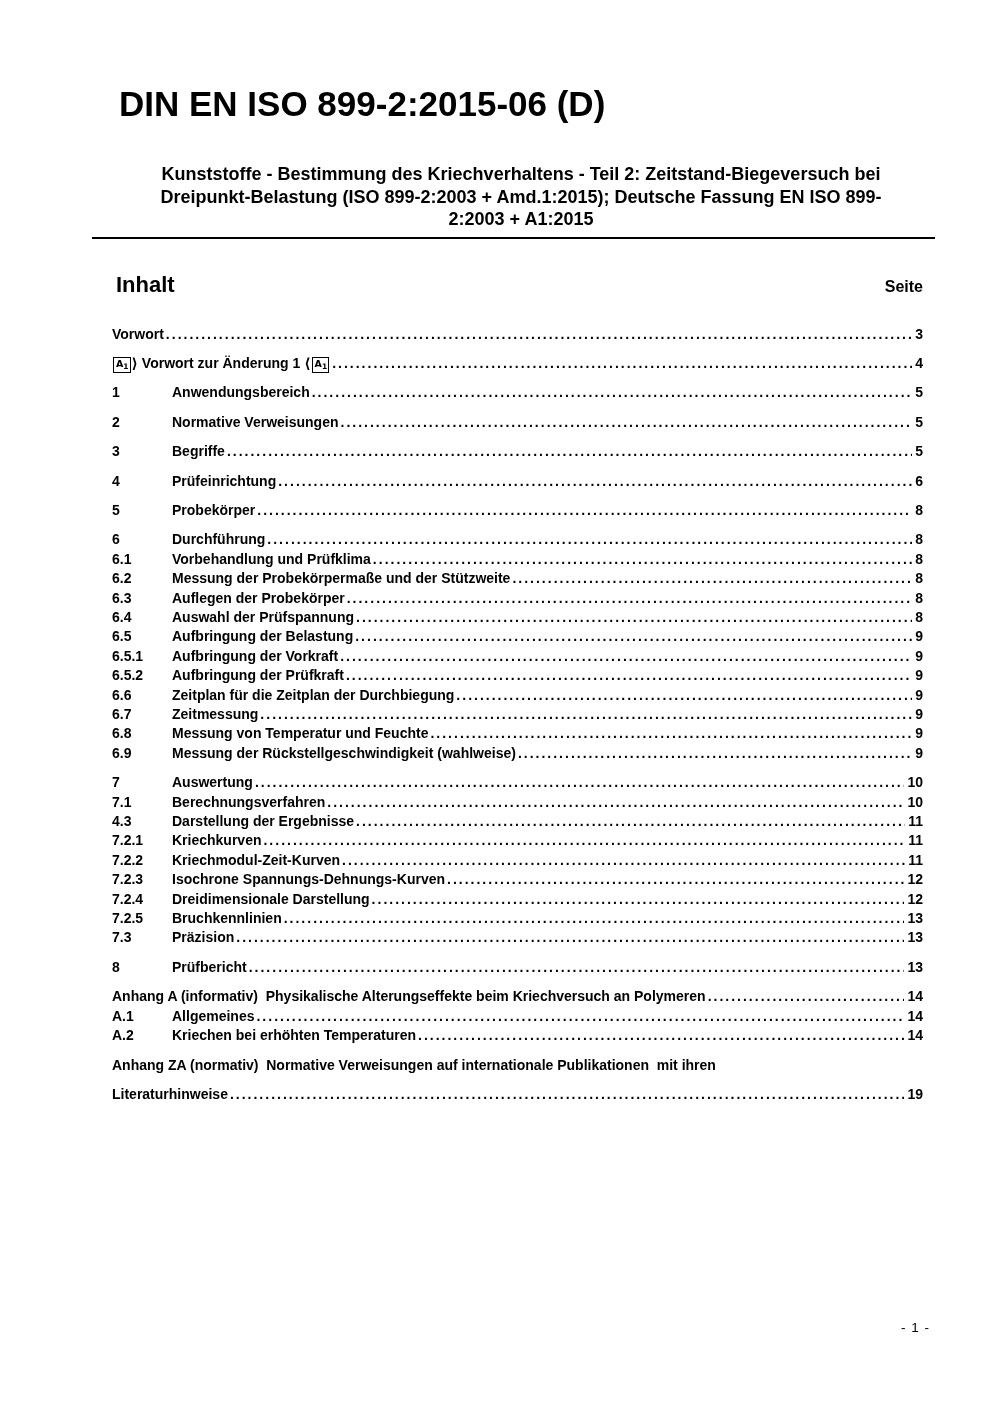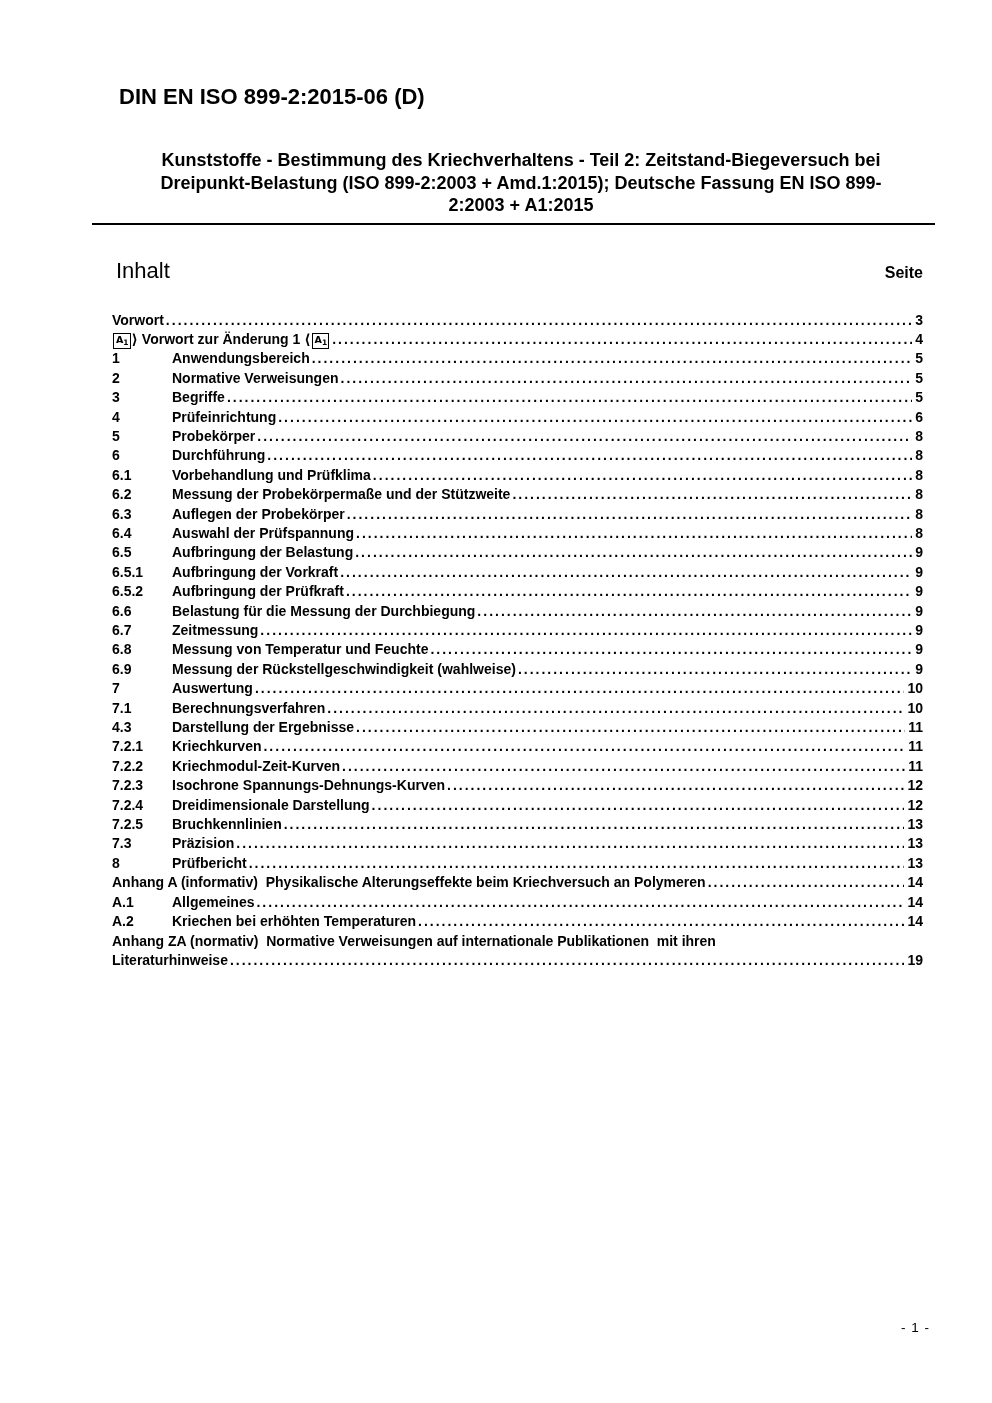--- a/index.html
+++ b/index.html
@@ -5,30 +5,30 @@
   html,body{margin:0;padding:0;background:#ffffff;}
   .page{
     position:relative;
     width:992px;height:1403px;
     background:#ffffff;color:#000000;
     font-family:"Liberation Sans","DejaVu Sans",sans-serif;
     box-sizing:border-box;
     padding:84px 69px 0 112px;
     overflow:hidden;
   }
-  .doc-title{font-size:22px;font-weight:bold;margin:0 0 0 7px;white-space:pre;}
+  .doc-title{font-size:35px;font-weight:bold;margin:0 0 0 7px;white-space:pre;}
   .subtitle{margin:39px 0 0 7px;font-size:18px;font-weight:bold;line-height:22.5px;}
   .subtitle div{white-space:pre;text-align:center;}
   .rule{border:none;border-top:2px solid #000;margin:6px -12px 0 -20px;height:0;}
   .inhalt-row{display:flex;align-items:baseline;justify-content:space-between;margin-top:33px;}
-  .inhalt{font-size:22px;font-weight:normal;margin:0 0 0 4px;}
+  .inhalt{font-size:22px;font-weight:bold;margin:0 0 0 4px;}
   .seite{font-size:16px;font-weight:bold;}
   #toc{margin-top:27px;font-size:14px;font-weight:bold;}
   .trow{display:flex;align-items:baseline;line-height:19.4px;}
-  .gap{}
+  .gap{margin-top:10px;}
   .num{flex:none;width:60px;white-space:pre;}
   .lbl{flex:none;white-space:pre;}
   .dots{flex:1 1 auto;overflow:hidden;white-space:nowrap;margin-left:2px;}
   .dots::after{
     content:"..........................................................................................................................................................................................................";
     letter-spacing:2px;
   }
   .pg{flex:none;padding-left:3px;white-space:pre;}
   .amk{white-space:nowrap;font-family:"DejaVu Sans",sans-serif;}
   .abox{
@@ -143,21 +143,21 @@
         <span class="pg">9</span>
       </div>
       <div class="trow">
         <span class="num">6.5.2</span>
         <span class="lbl">Aufbringung der Prüfkraft</span>
         <span class="dots"></span>
         <span class="pg">9</span>
       </div>
       <div class="trow">
         <span class="num">6.6</span>
-        <span class="lbl">Belastung für die Messung der Durchbiegung</span>
+        <span class="lbl">Zeitplan für die Zeitplan der Durchbiegung</span>
         <span class="dots"></span>
         <span class="pg">9</span>
       </div>
       <div class="trow">
         <span class="num">6.7</span>
         <span class="lbl">Zeitmessung</span>
         <span class="dots"></span>
         <span class="pg">9</span>
       </div>
       <div class="trow">

